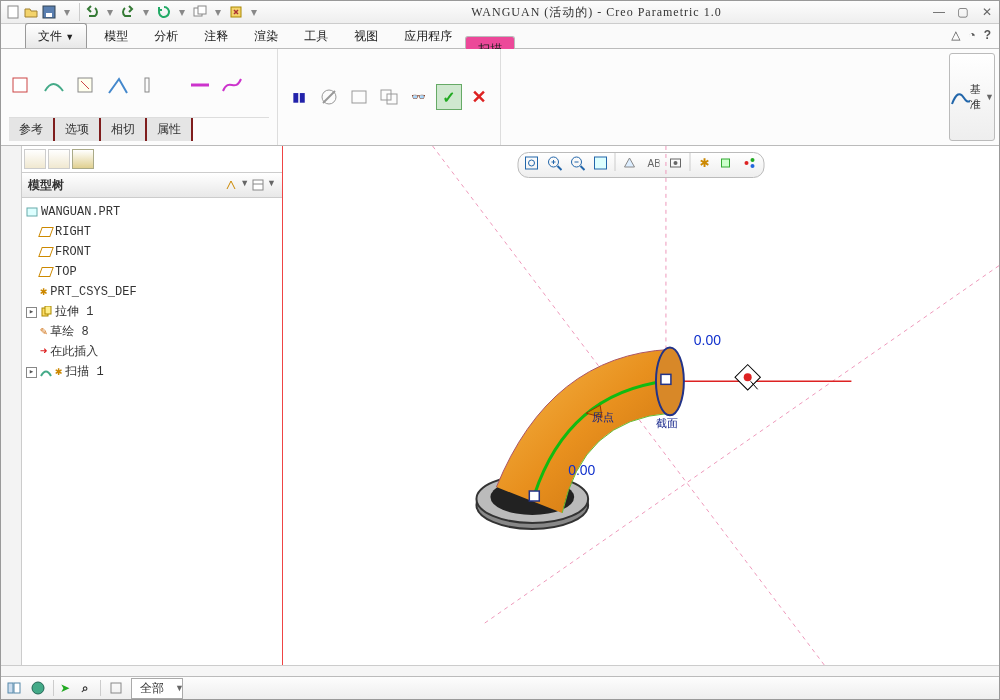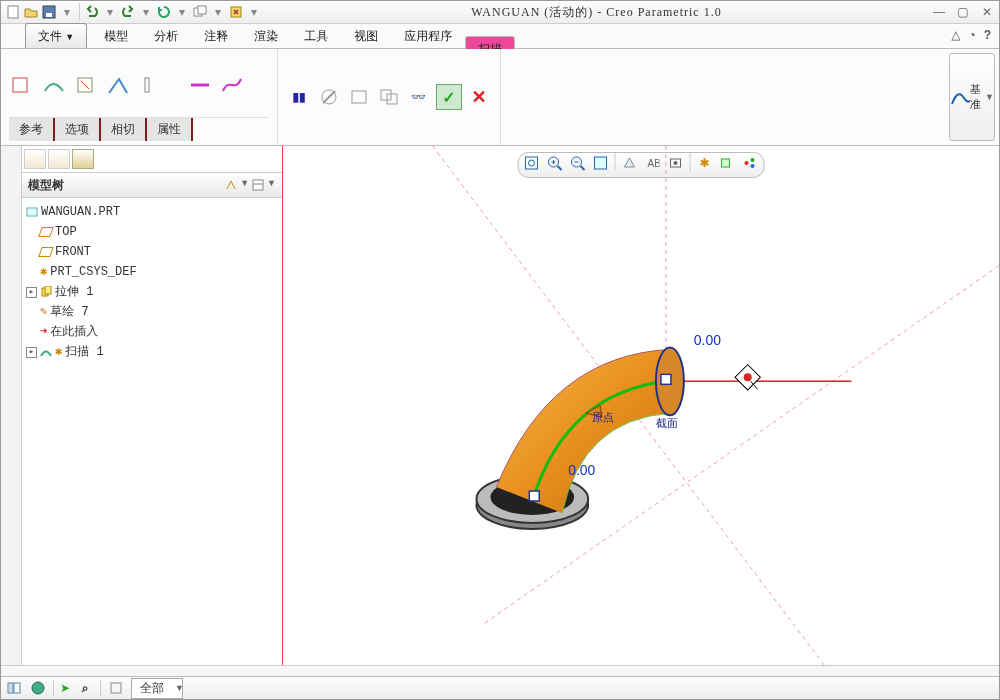--- a/index.html
+++ b/index.html
@@ -242,43 +242,47 @@
       </div>
       <div class="tree">
         <div class="node">
             <svg width="12" height="12">
               <rect x="1" y="2" width="10" height="8" fill="#dff" stroke="#6aa"></rect>
             </svg>
             <span>WANGUAN.PRT</span>
           </div>
         <div class="node ind1">
             <span class="datum"></span>
-            <span>TOP</span>
+            <span>RIGHT</span>
           </div>
         <div class="node ind1">
             <span class="datum"></span>
             <span>FRONT</span>
+          </div>
+        <div class="node ind1">
+            <span class="datum"></span>
+            <span>TOP</span>
           </div>
         <div class="node ind1">
             <span style="color:#c80">✱</span>
             <span>PRT_CSYS_DEF</span>
           </div>
         <div class="node">
             <span class="exp">▸</span>
             <span>
               <svg width="12" height="12">
                 <rect x="2" y="2" width="6" height="8" fill="#fd6" stroke="#a80"></rect>
                 <rect x="5" y="0" width="6" height="8" fill="#fe8" stroke="#a80"></rect>
               </svg>
             </span>
             <span>拉伸 1</span>
           </div>
         <div class="node ind1">
             <span style="color:#c60">✎</span>
-            <span>草绘 7</span>
+            <span>草绘 8</span>
           </div>
         <div class="node ind1">
             <span style="color:#d22">➜</span>
             <span>在此插入</span>
           </div>
         <div class="node">
             <span class="exp">▸</span>
             <span>
               <svg width="12" height="12">
                 <path d="M1 10 Q6 1 11 10" fill="none" stroke="#4a8" stroke-width="2"></path>

